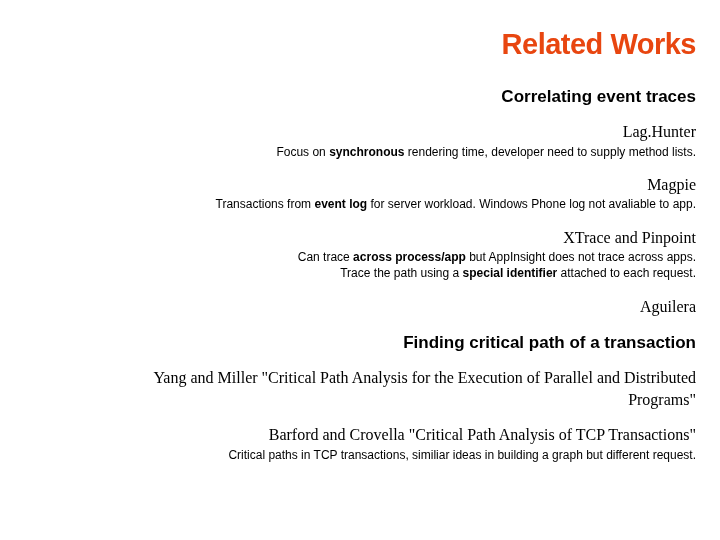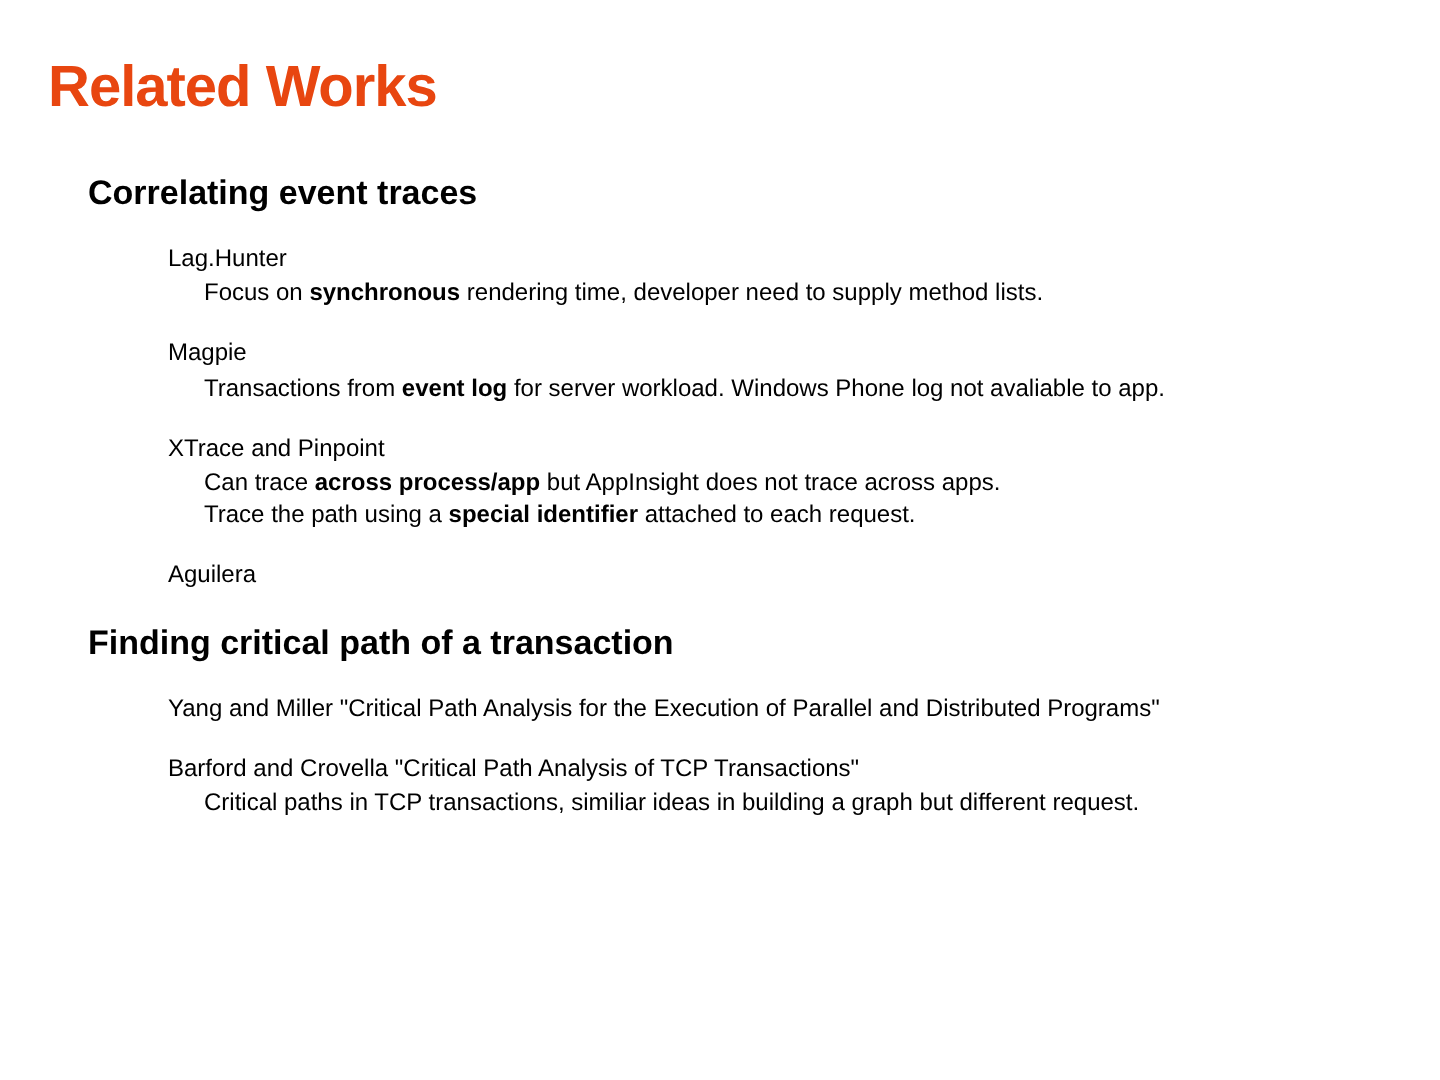--- a/index.html
+++ b/index.html
@@ -1,15 +1,15 @@
 <!DOCTYPE html>
 <html><head>
 <meta charset="utf-8">
 <style>
-  * { margin: 0; padding: 0; box-sizing: border-box; }
+  * { margin: 0; padding: 0; box-sizing: border-box; text-align: right; }
   body {
     width: 720px;
     height: 540px;
     background: #fff;
     font-family: Arial, Helvetica, sans-serif;
     color: #000;
     padding: 28px 24px 20px 24px;
     overflow: hidden;
   }
   .title {
@@ -27,22 +27,23 @@
     margin-top: 16px;
     margin-bottom: 14px;
   }
   .item {
     margin-left: 60px;
     margin-bottom: 14px;
     font-size: 12px;
     line-height: 1.35;
   }
   .item-title {
-    font-size: 12px;
+    font-size: 16px;
     margin-bottom: 1px;
+    font-family: Liberation Serif, serif;
   }
   .item-desc {
     margin-left: 18px;
     font-size: 12px;
   }
   b { font-weight: 700; }
 </style>
 </head>
 <body>
 

